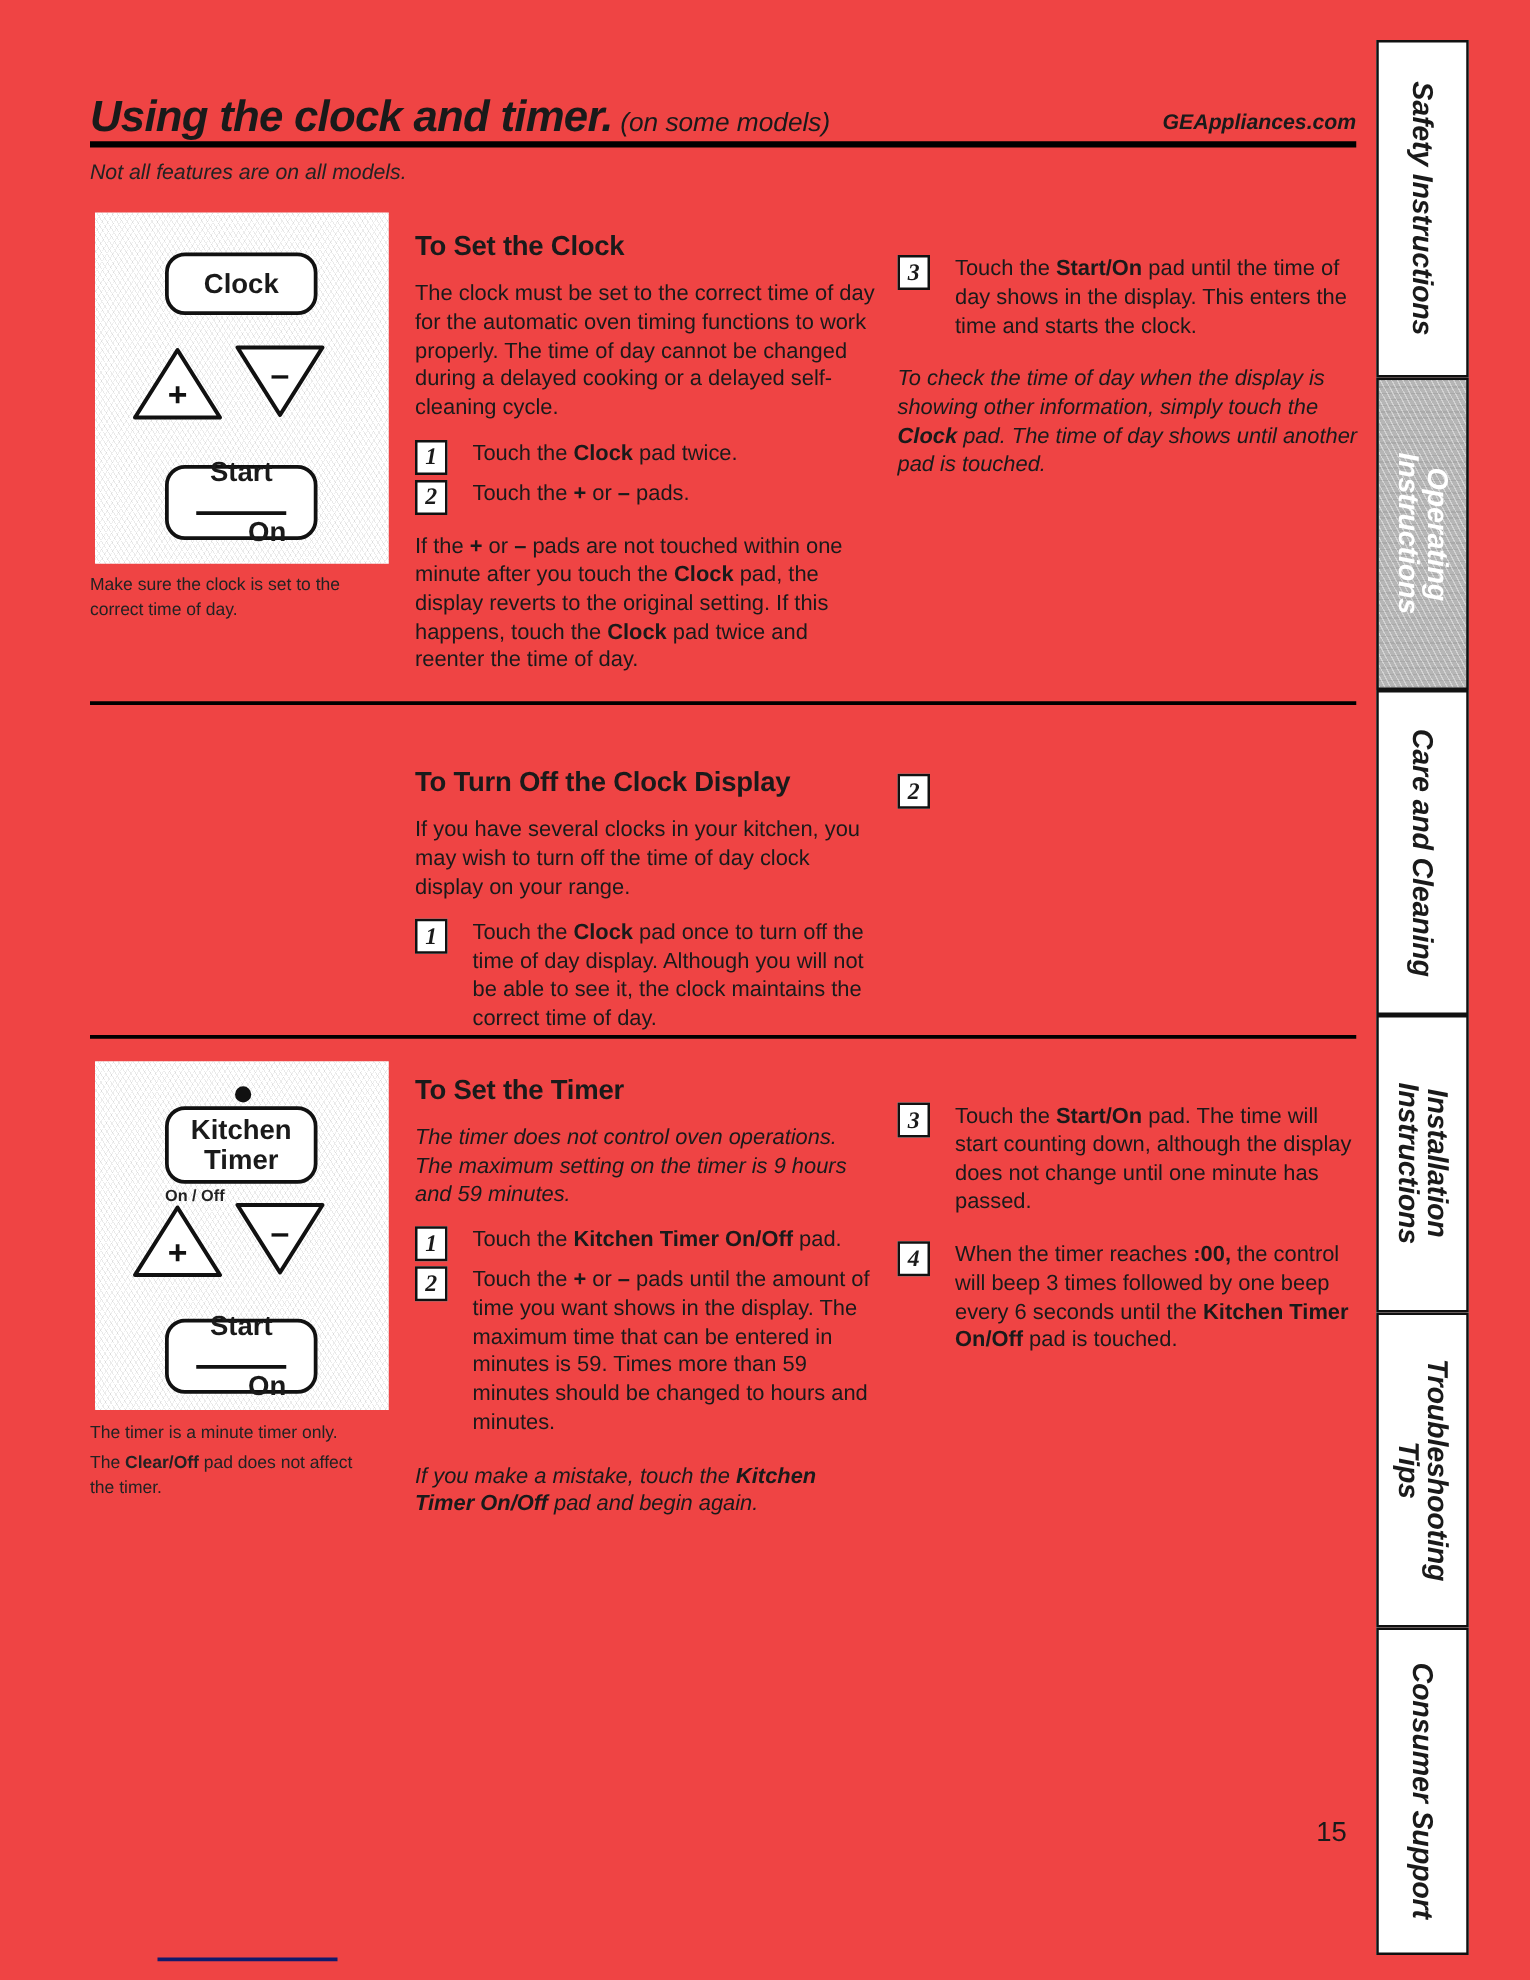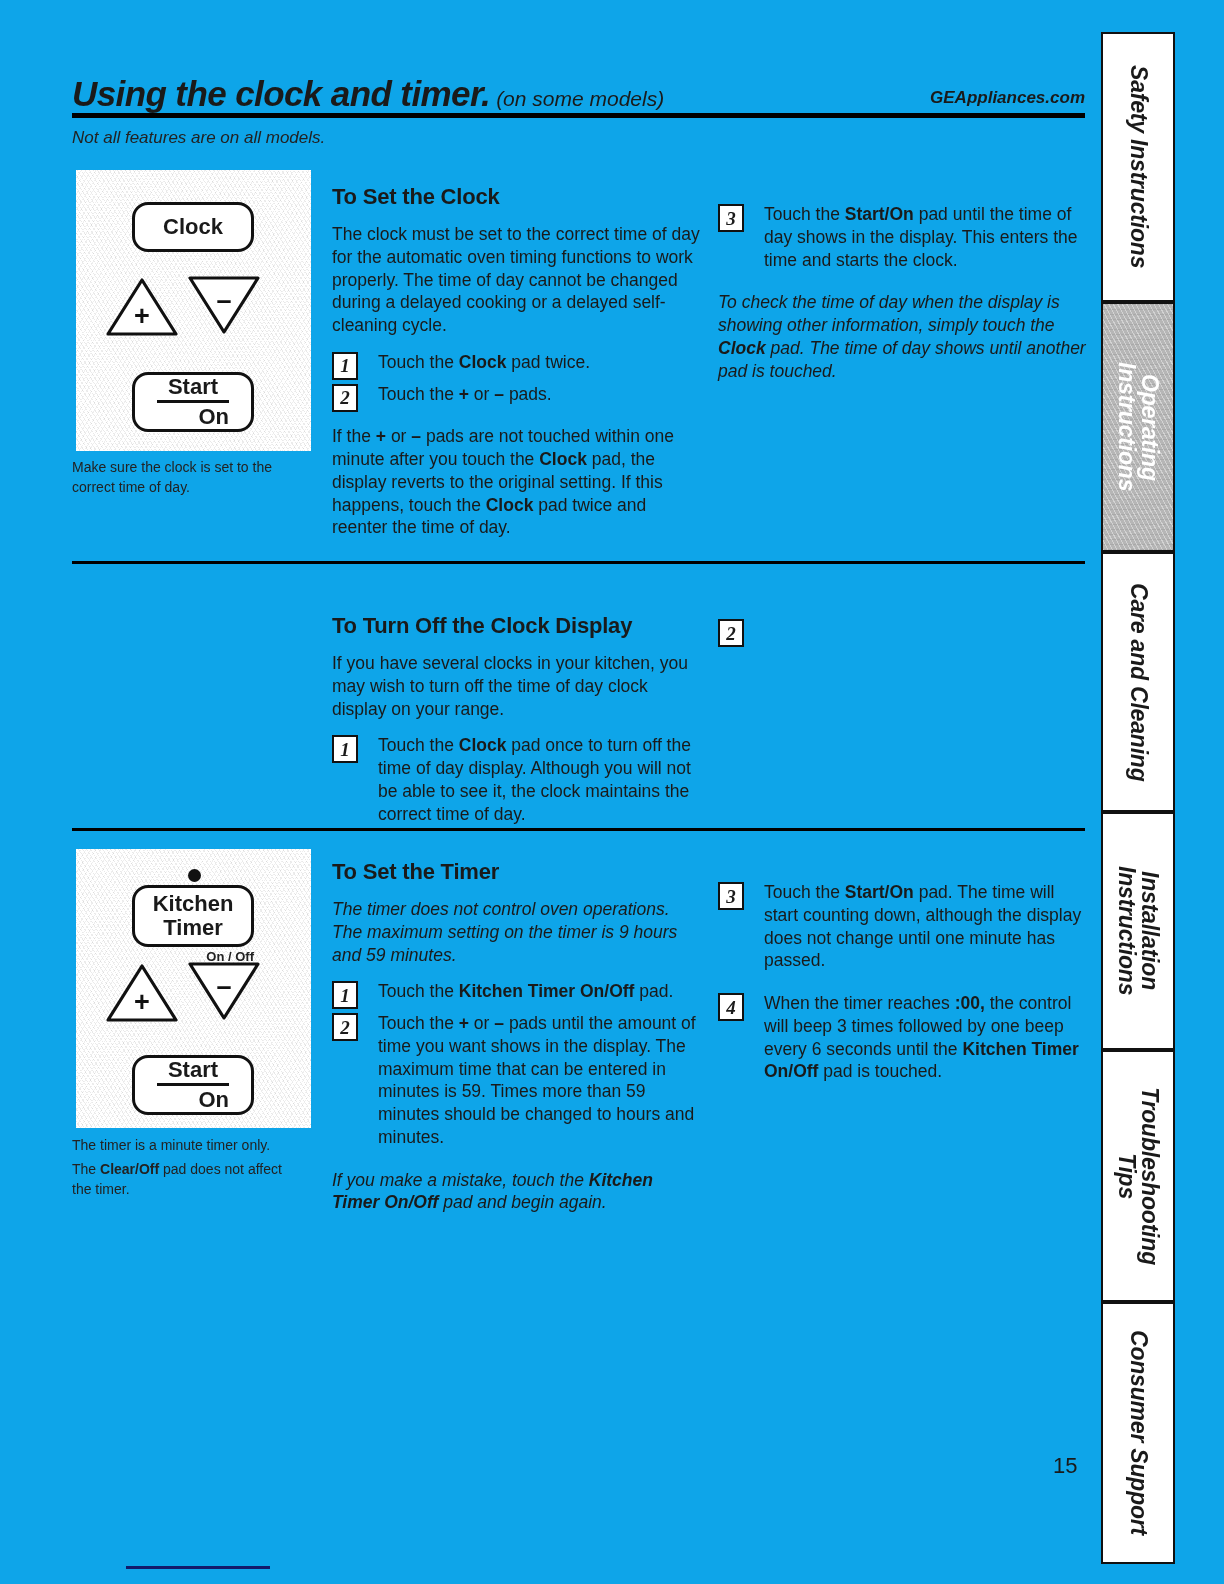--- a/index.html
+++ b/index.html
@@ -10,21 +10,21 @@
     background: #ffffff;
     font-family: "Liberation Sans", sans-serif;
     color: #1a1a1a;
     overflow: hidden;
   }
 
   #page {
     position: relative;
     width: 1224px;
     height: 1584px;
-    background: #0ea5e9;
+    background: #ef4444;
   }
 
   
   #header {
     position: absolute;
     left: 72px;
     top: 62px;
     width: 1013px;
     height: 56px;
   }
@@ -127,21 +127,21 @@
   
   #pad-kitchen-timer {
     left: 56px; top: 36px; width: 122px; height: 62px;
   }
   #pad-start-timer {
     left: 56px; top: 206px; width: 122px; height: 60px;
   }
 
   .pad-split-top {
     display: block;
-    padding-bottom: 1px;
+    padding-bottom: 18px;
     border-bottom: 3px solid #111;
     width: 72px;
     text-align: center;
   }
   .pad-split-bottom {
     display: block;
     padding-top: 2px;
     width: 72px;
     text-align: right;
   }
@@ -153,21 +153,21 @@
     width: 13px;
     height: 13px;
     border-radius: 50%;
     background: #111;
   }
   .onoff-label {
     position: absolute;
     left: 56px;
     top: 100px;
     width: 122px;
-    text-align: right;
+    text-align: left;
     font-size: 13px;
     font-weight: bold;
     color: #222;
   }
 
   
   .tri-wrap {
     position: absolute;
     width: 76px;
     height: 64px;

